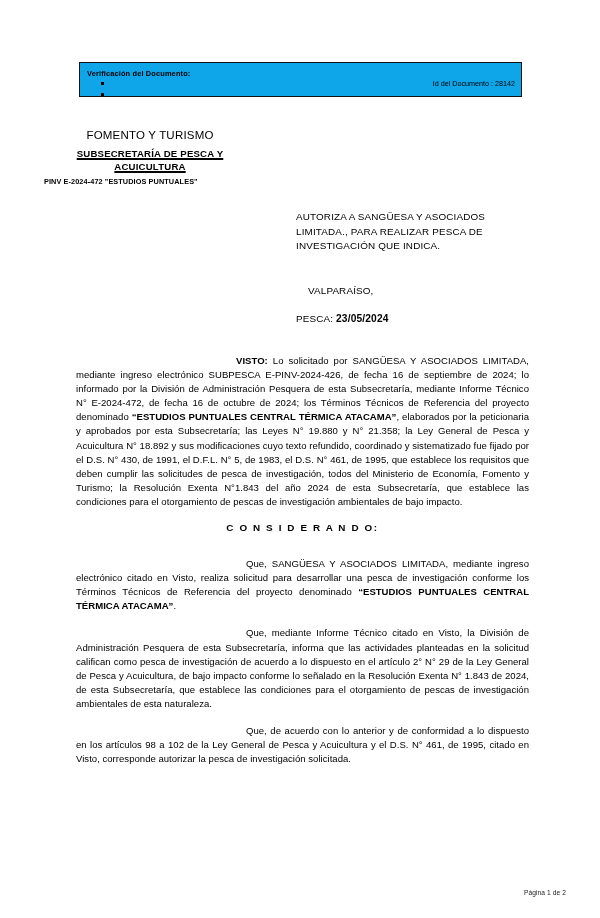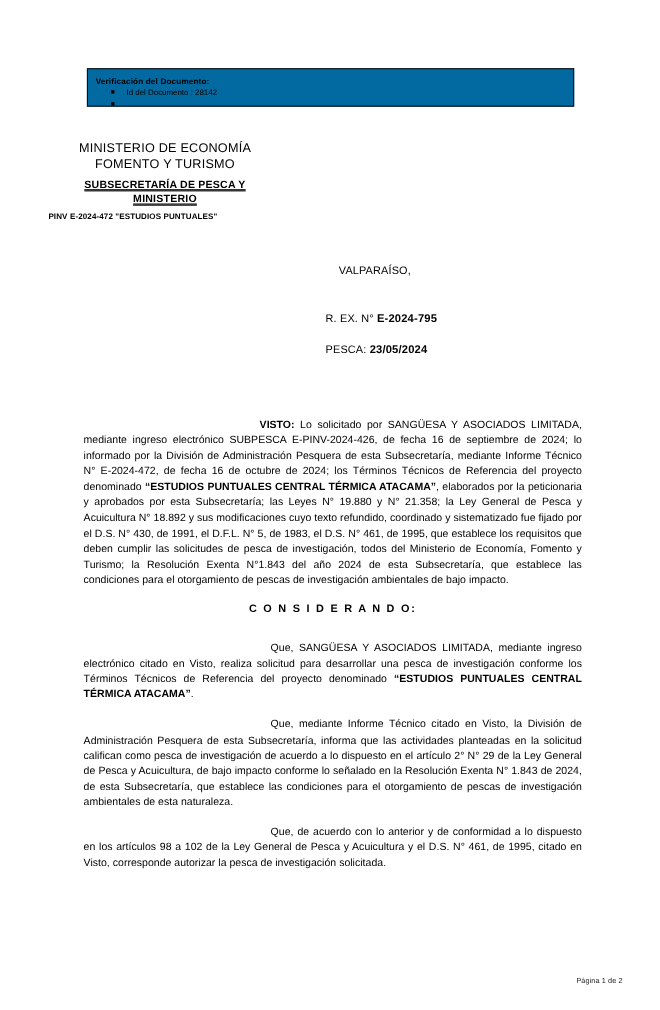--- a/index.html
+++ b/index.html
@@ -24,33 +24,34 @@
 
   
   .verif-box {
     position: absolute;
     left: 79px;
     top: 62px;
     width: 443px;
     border: 1.3px solid #111111;
     box-sizing: border-box;
     padding: 5px 6px 6px 7px;
-    background: #0369a1;
+    background: #0ea5e9;
   }
   .verif-title {
     font-size: 7.4px;
     font-weight: bold;
     letter-spacing: 0.15px;
     line-height: 11px;
     white-space: nowrap;
   }
   .verif-list {
     margin: 0;
     padding: 0;
     list-style: none;
+    text-align: right;
   }
   .verif-list li {
     position: relative;
     font-size: 7.2px;
     line-height: 10.5px;
     padding-left: 28px;
     white-space: nowrap;
   }
   .verif-list li .bullet {
     position: absolute;
@@ -130,21 +131,21 @@
     margin-top: 14px;
     font-size: 9.9px;
     line-height: 14px;
     letter-spacing: 0.15px;
   }
 
   
   .body-col {
     position: absolute;
     left: 76px;
-    top: 380px;
+    top: 354px;
     width: 453px;
   }
   .para {
     font-size: 9.55px;
     line-height: 14.1px;
     text-align: justify;
     text-justify: inter-word;
     margin: 0 0 13px 0;
     letter-spacing: 0.02px;
   }
@@ -186,35 +187,31 @@
         <span class="bullet"></span>
         <span>Id del Documento : 28142</span>
       </li>
       <li>
         <span class="bullet"></span>
       </li>
     </ul>
   </div>
 
   <div class="masthead">
-    <div class="mh-line1">MINISTERIO DE ECONOMÍA</div>
     <div class="mh-line2">FOMENTO Y TURISMO</div>
     <div class="mh-sub">
       <span>SUBSECRETARÍA DE PESCA Y</span><br>
-      <span>MINISTERIO</span>
+      <span>ACUICULTURA</span>
     </div>
     <div class="mh-pinv">PINV E-2024-472 "ESTUDIOS PUNTUALES"</div>
   </div>
 
   <div class="right-block">
+    <div class="subject">AUTORIZA A SANGÜESA Y ASOCIADOS LIMITADA., PARA REALIZAR PESCA DE INVESTIGACIÓN QUE INDICA.</div>
     <div class="city">VALPARAÍSO,</div>
-    <div class="rex">
-      <span>R. EX. N°</span>
-      <b>E-2024-795</b>
-    </div>
     <div class="fecha">
       <span>PESCA:</span>
       <b>23/05/2024</b>
     </div>
   </div>
 
   <div class="body-col">
 
     <p class="para">
       <span class="lead-visto"></span><b>VISTO:</b><span> Lo solicitado por SANGÜESA Y ASOCIADOS LIMITADA, mediante ingreso electrónico SUBPESCA E-PINV-2024-426, de fecha 16 de septiembre de 2024; lo informado por la División de Administración Pesquera de esta Subsecretaría, mediante Informe Técnico N° E-2024-472, de fecha 16 de octubre de 2024; los Términos Técnicos de Referencia del proyecto denominado </span><b>“ESTUDIOS PUNTUALES CENTRAL TÉRMICA ATACAMA”</b><span>, elaborados por la peticionaria y aprobados por esta Subsecretaría; las Leyes N° 19.880 y N° 21.358; la Ley General de Pesca y Acuicultura N° 18.892 y sus modificaciones cuyo texto refundido, coordinado y sistematizado fue fijado por el D.S. N° 430, de 1991, el D.F.L. N° 5, de 1983, el D.S. N° 461, de 1995, que establece los requisitos que deben cumplir las solicitudes de pesca de investigación, todos del Ministerio de Economía, Fomento y Turismo; la Resolución Exenta N°1.843 del año 2024 de esta Subsecretaría, que establece las condiciones para el otorgamiento de pescas de investigación ambientales de bajo impacto.</span>

